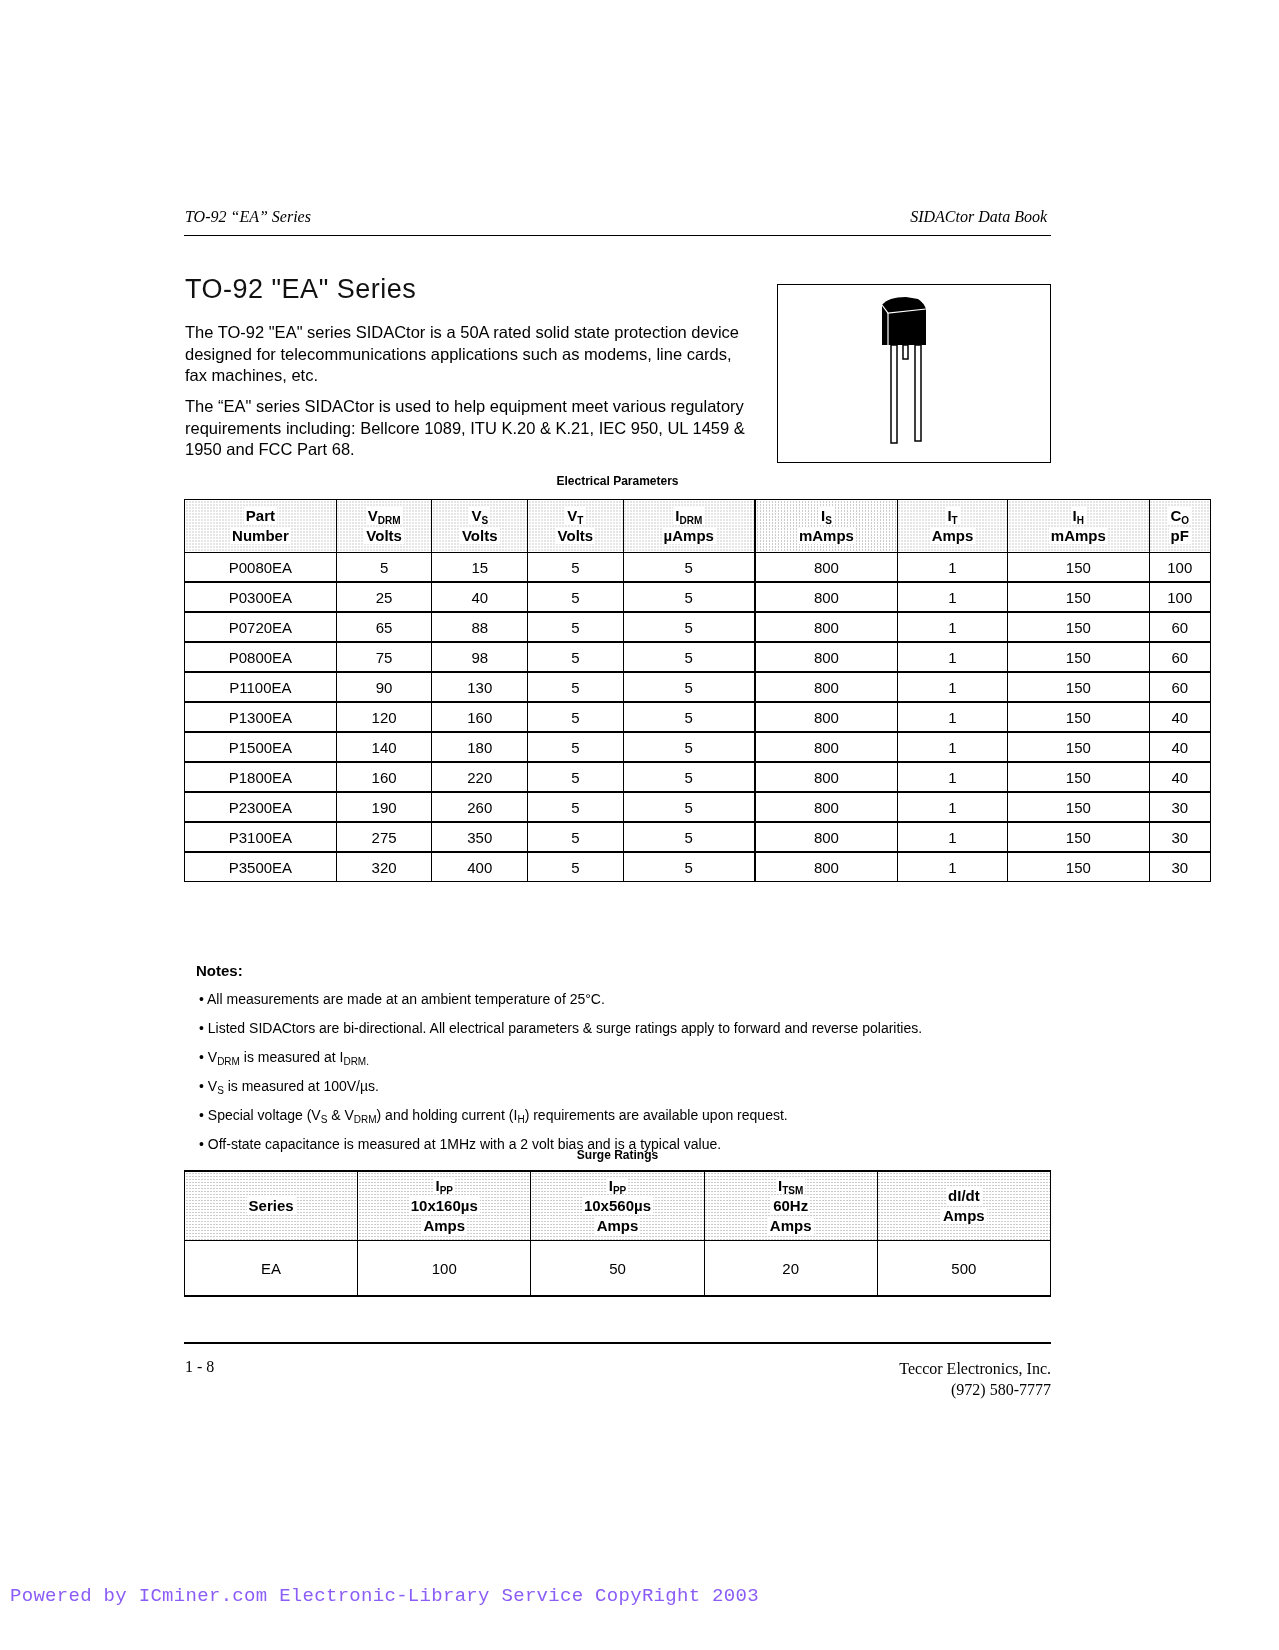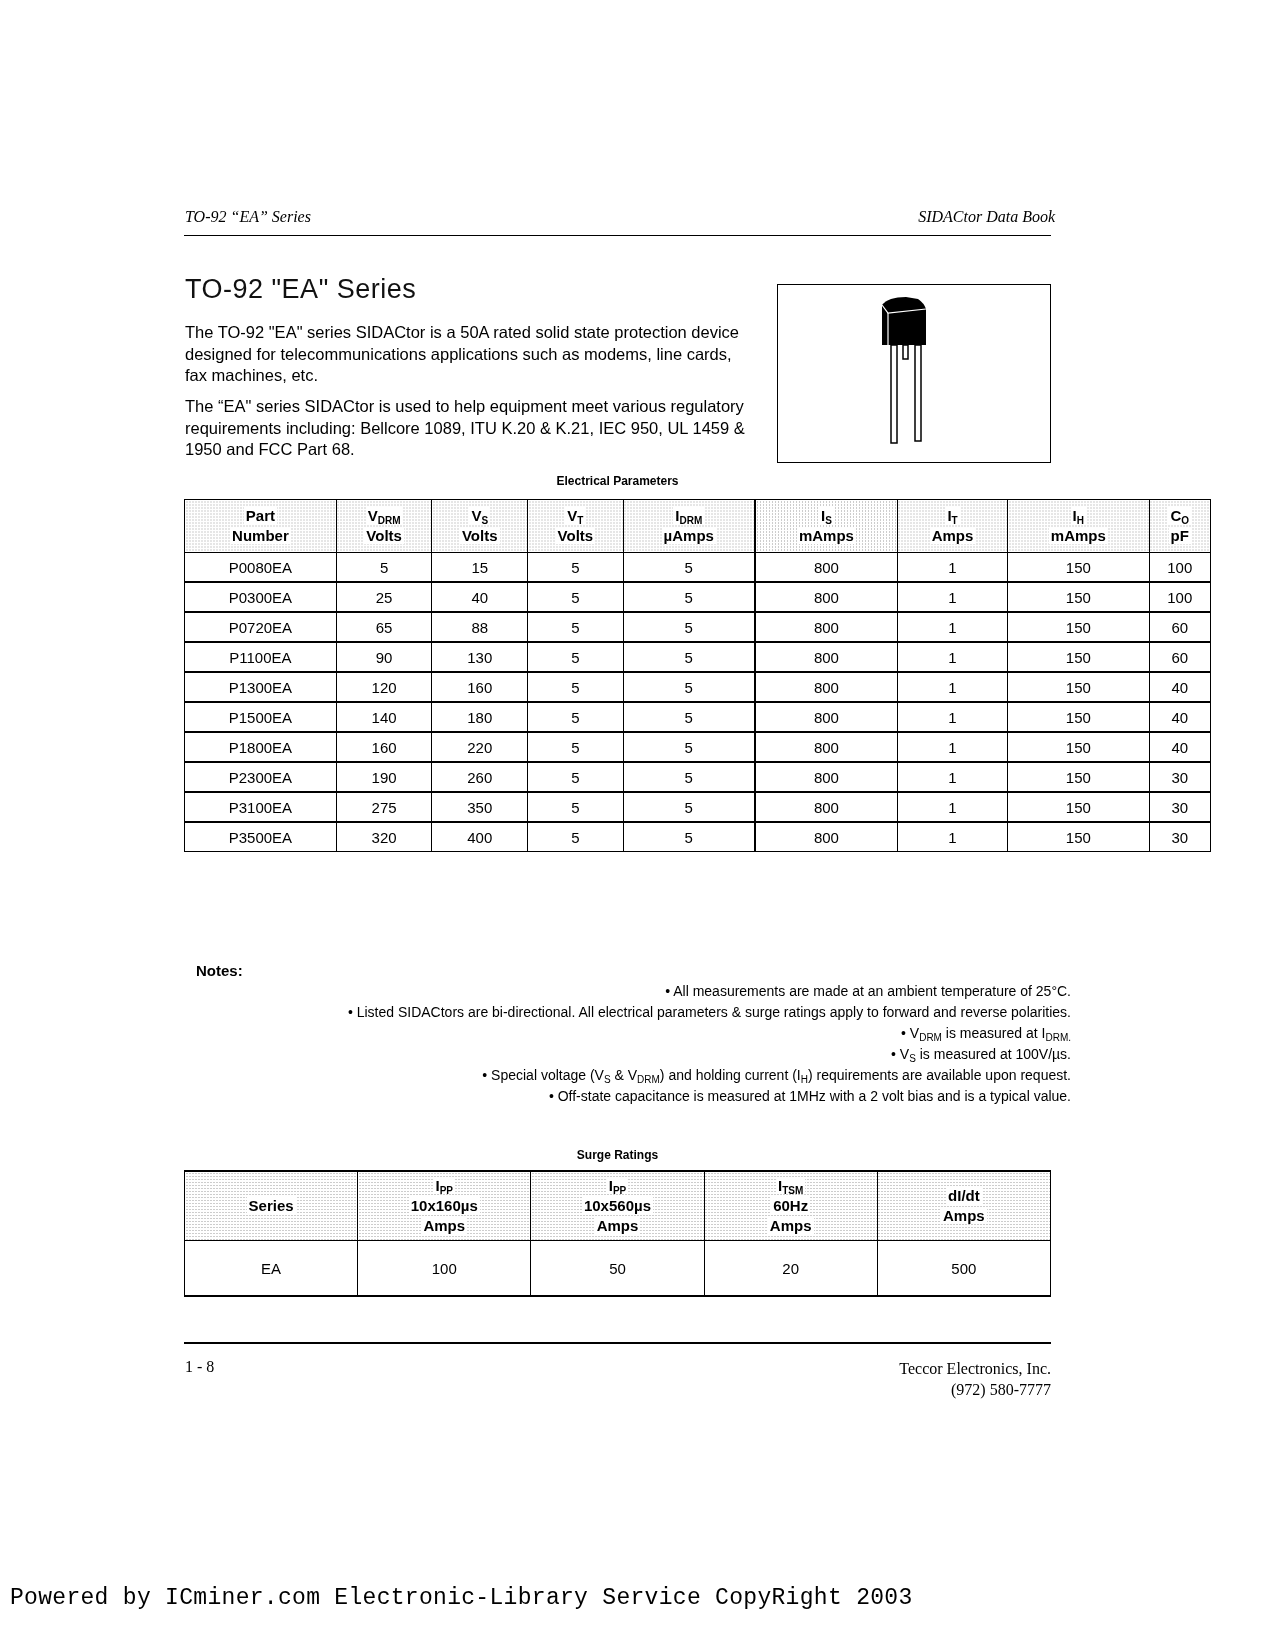--- a/index.html
+++ b/index.html
@@ -1,21 +1,21 @@
 <!DOCTYPE html>
 <html><head>
 <meta charset="utf-8">
 <style>
   html, body { margin:0; padding:0; background:#ffffff; }
   body { width:1279px; height:1650px; position:relative; overflow:hidden; color:#000; font-family:"Liberation Sans", sans-serif; }
   .abs { position:absolute; }
   .serif-it { font-family:"Liberation Serif", serif; font-style:italic; font-size:16px; }
   .serif { font-family:"Liberation Serif", serif; font-size:16px; }
   #hdr-left { left:185px; top:208px; }
-  #hdr-right { right:224px; top:208px; }
+  #hdr-right { right:232px; top:208px; }
   #hdr-rule { left:184px; top:235px; width:867px; height:0; border-top:1.5px solid #000; }
   #title { left:185px; top:274px; font-size:27px; font-weight:normal; letter-spacing:0.5px; margin:0; color:#111; }
   .para { left:185px; width:560px; font-size:16.5px; line-height:21.5px; margin:0; }
   #para1 { top:322px; }
   #para2 { top:396px; }
   #img-box { left:777px; top:284px; width:272px; height:177px; border:1.5px solid #000; }
   .tbl-title { font-size:12px; font-weight:bold; text-align:center; }
   #ep-title { left:184px; width:867px; top:474px; }
   table { border-collapse:collapse; position:absolute; }
   #ep-table { left:184px; top:499px; width:1027px; }
@@ -24,32 +24,32 @@
     background-image: radial-gradient(#9a9a9a 0.7px, transparent 0.8px); background-size:3px 3px; }
   #ep-table td { height:28px; padding:0; }
   #ep-table tr.sep td { border-top:2.5px solid #000; }
   #ep-table tr.nosep td { border-top:none; }
   #ep-table tr.nosep-next td { border-bottom:none; }
   #ep-table th span.lbl { background:#fff; padding:0 2px; }
   sub { font-size:10px; vertical-align:-3px; line-height:0; }
   #ep-table .thick-l { border-left:2.5px solid #000; }
   #notes { left:191px; top:960px; font-size:14px; line-height:21px; width:880px; }
   #notes .nh { font-weight:bold; font-size:15px; margin-left:5px; }
-  #notes .ni { margin:0;text-align:right; }
+  #notes .ni { margin:8px; }
   #sr-title { left:184px; width:867px; top:1148px; }
   #sr-table { left:184px; top:1170px; width:867px; }
   #sr-table th, #sr-table td { border:1.5px solid #000; text-align:center; font-size:15px; width:20%; }
   #sr-table th { height:68px; font-weight:bold; line-height:20px; padding:0;
     background-image: radial-gradient(#9a9a9a 0.7px, transparent 0.8px); background-size:3px 3px; border-top:2.5px solid #000; }
   #sr-table th span.lbl { background:#fff; padding:0 2px; }
   #sr-table td { height:30px; padding:12px; border-bottom:2px solid #000; }
   #ftr-rule { left:184px; top:1342px; width:867px; height:0; border-top:2.5px solid #000; }
   #ftr-page { left:185px; top:1358px; }
   #ftr-co { right:228px; top:1358px; text-align:right; line-height:21px; }
-  #watermark { left:10px; top:1585px; font-family:"Liberation Mono", monospace; font-size:23px; letter-spacing:0.3px; color:#000000;text-align:center; }
+  #watermark { left:10px; top:1585px; font-family:"Liberation Mono", monospace; font-size:19px; letter-spacing:0.3px; color:#8b5cf6;text-align:center; }
 </style>
 </head>
 <body>
 
 <div class="abs serif-it" id="hdr-left">TO-92 “EA” Series</div>
 <div class="abs serif-it" id="hdr-right">SIDACtor Data Book</div>
 <div class="abs" id="hdr-rule"></div>
 
 <h1 class="abs" id="title">TO-92 "EA" Series</h1>
 <p class="abs para" id="para1">The TO-92 "EA" series SIDACtor is a 50A rated solid state protection device designed for telecommunications applications such as modems, line cards, fax machines, etc.</p>
@@ -112,20 +112,31 @@
         <td>65</td>
         <td>88</td>
         <td>5</td>
         <td>5</td>
         <td class="thick-l">800</td>
         <td>1</td>
         <td>150</td>
         <td>60</td>
       </tr>
       <tr class="sep">
+        <td>P0800EA</td>
+        <td>75</td>
+        <td>98</td>
+        <td>5</td>
+        <td>5</td>
+        <td class="thick-l">800</td>
+        <td>1</td>
+        <td>150</td>
+        <td>60</td>
+      </tr>
+      <tr class="sep">
         <td>P1100EA</td>
         <td>90</td>
         <td>130</td>
         <td>5</td>
         <td>5</td>
         <td class="thick-l">800</td>
         <td>1</td>
         <td>150</td>
         <td>60</td>
       </tr>

